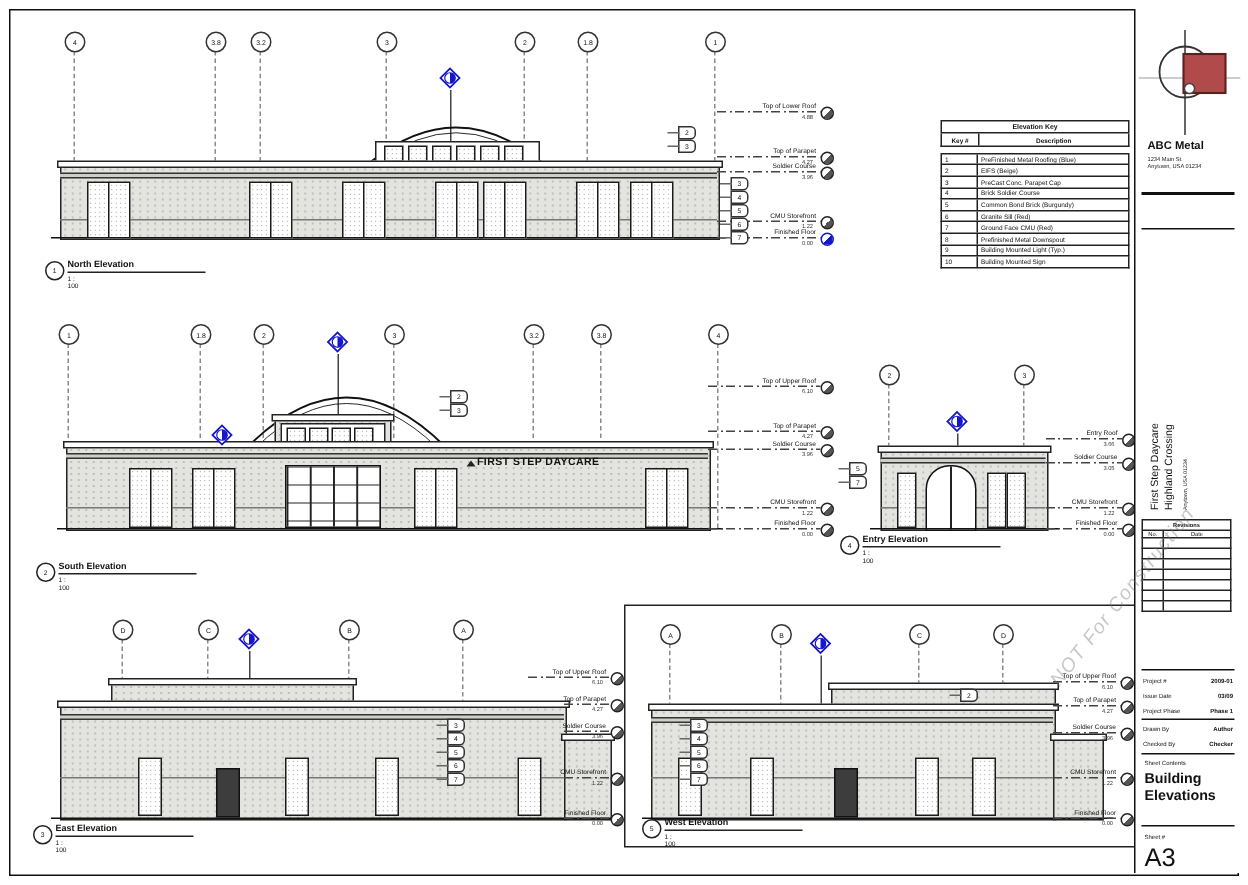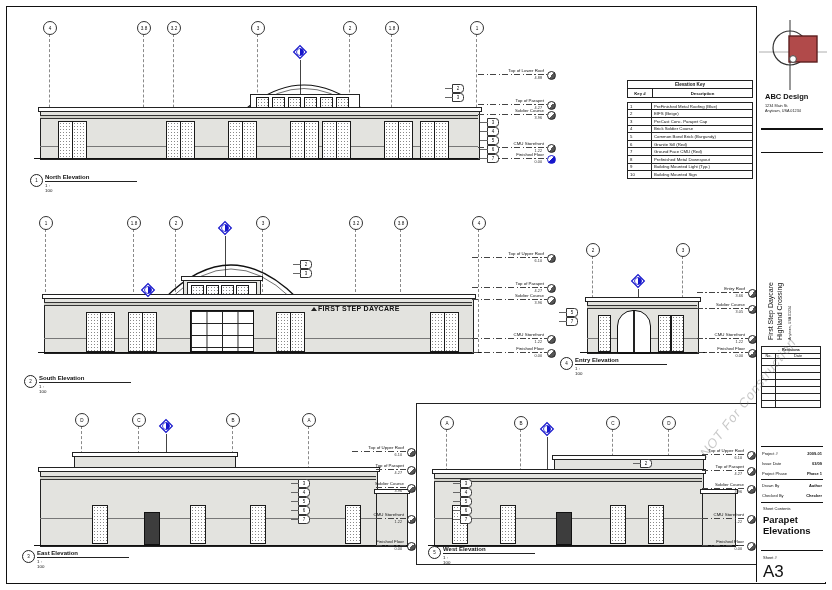--- a/index.html
+++ b/index.html
@@ -615,21 +615,21 @@
   </div>
 
   <div class="tb">
     <svg width="68" height="80" style="position:absolute;left:2px;top:8px">
       <line x1="0" y1="38" x2="68" y2="38" stroke="#999" stroke-width="0.8"></line>
       <line x1="31" y1="6" x2="31" y2="76" stroke="#333" stroke-width="1"></line>
       <circle cx="31" cy="34" r="17" fill="none" stroke="#333" stroke-width="1.2"></circle>
       <rect x="30" y="22" width="28" height="26" fill="#b14a4a" stroke="#5c1f1f" stroke-width="1.4"></rect>
       <circle cx="34" cy="45" r="3.4" fill="#fff" stroke="#444" stroke-width="1"></circle>
     </svg>
-    <div class="firm">ABC Design</div>
+    <div class="firm">ABC Metal</div>
     <div class="addr">
       <div>1234 Main St.</div>
       <div>Anytown, USA 01234</div>
     </div>
     <div class="sec-line" style="top:122px;height:1.6px"></div>
     <div class="sec-line" style="top:146px;height:1px"></div>
 
     <div class="rot">
       <div class="p1">First Step Daycare</div>
       <div class="p1">Highland Crossing</div>
@@ -690,18 +690,18 @@
         <span>Drawn By</span>
         <span class="fv">Author</span>
       </div>
     <div class="fld" style="top:487px">
         <span>Checked By</span>
         <span class="fv">Checker</span>
       </div>
     <div class="sec-line" style="top:496px;height:1.4px"></div>
 
     <div class="cl">Sheet Contents</div>
-    <div class="cv">Parapet Elevations</div>
+    <div class="cv">Building Elevations</div>
     <div class="sec-line" style="top:544px;height:1px"></div>
     <div class="nl">Sheet #</div>
     <div class="nv">A3</div>
   </div>
 </div>
 
 </body></html>

